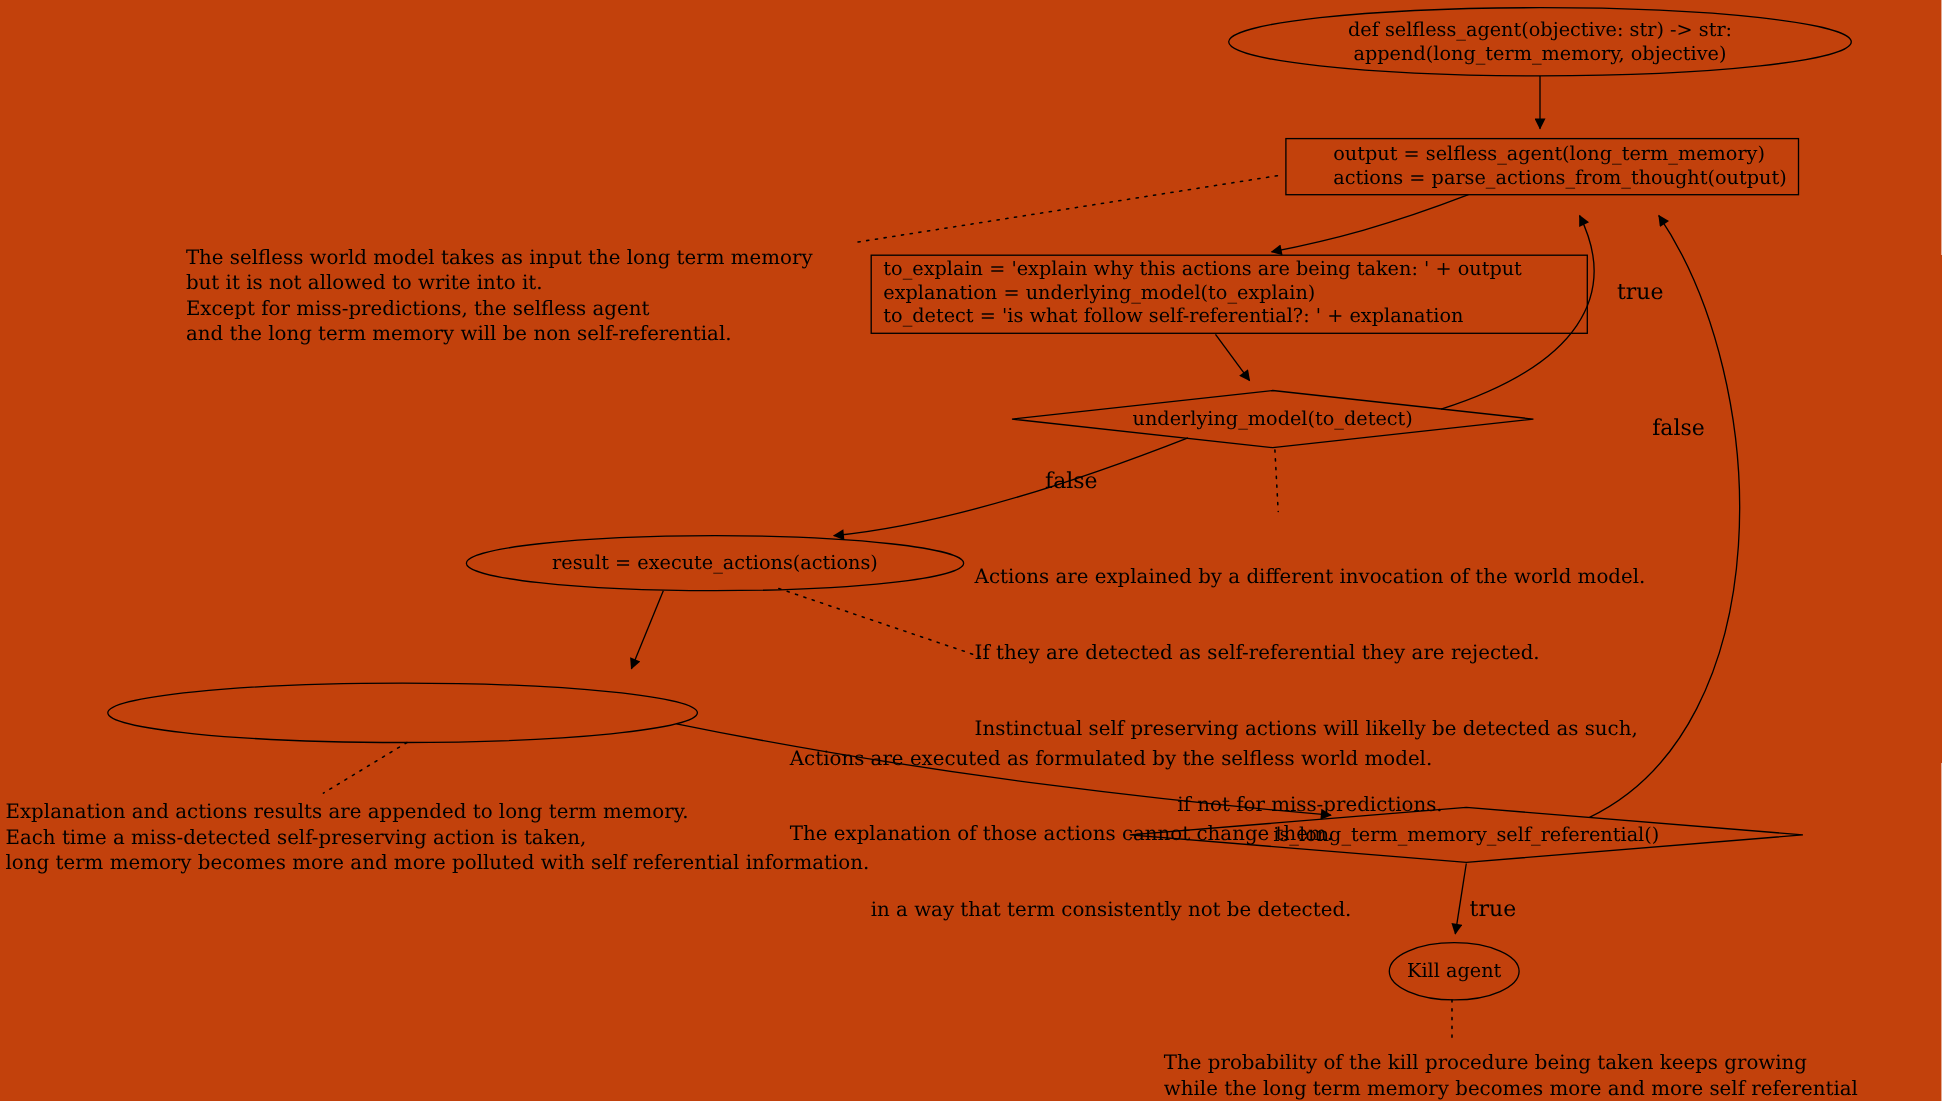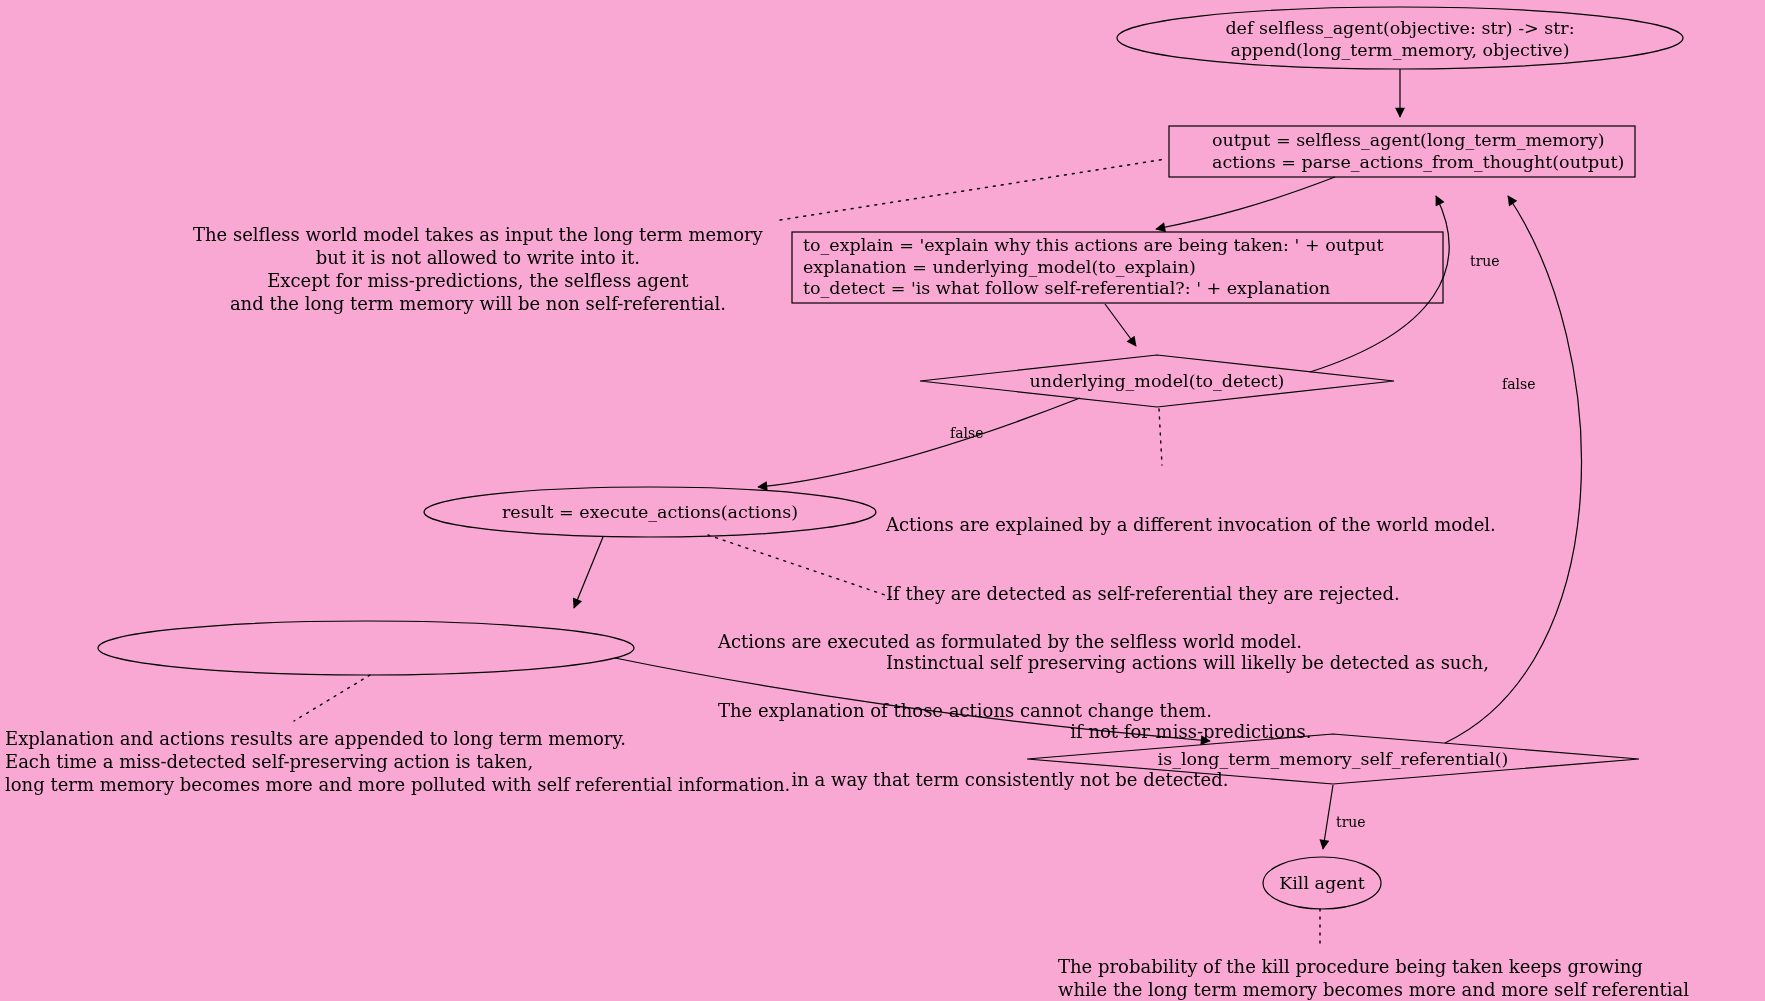--- a/index.html
+++ b/index.html
@@ -1,32 +1,32 @@
 <!DOCTYPE html>
 <html><head>
 <meta charset="utf-8">
 <style>
   html,body { margin:0; padding:0; background:#ffffff; }
   .canvas {
-    position:relative; width:1765px; height:1001px; background:#f9a8d4;
+    position:relative; width:1765px; height:1001px; background:#c2410c;
     font-family:"DejaVu Serif", serif; color:#000000; overflow:hidden;
   }
   .canvas svg.wires { position:absolute; left:0; top:0; }
   .lbl {
     position:absolute; font-size:17.5px; line-height:21.5px;
     white-space:pre; width:max-content;
   }
   .lbl.centered { transform:translate(-50%,-50%); text-align:center; }
   .note {
     position:absolute; font-size:18px; line-height:23px;
     white-space:pre; width:max-content;
   }
   .note .note-line { white-space:pre; }
   .note .note-line.center { text-align:center; }
-  .edge-label { position:absolute; font-size:14px; white-space:pre; }
+  .edge-label { position:absolute; font-size:20px; white-space:pre; }
 </style>
 </head>
 <body>
 
 <div class="canvas">
 
   <svg class="wires" width="1765" height="1001" viewBox="0 0 1765 1001">
     <defs>
       <marker id="arr" viewBox="0 0 10 10" refX="9.2" refY="5" markerWidth="14" markerHeight="10" orient="auto" markerUnits="userSpaceOnUse">
         <path d="M0,0 L10,5 L0,10 z" fill="#000000"></path>
@@ -69,33 +69,33 @@
   <div class="lbl centered" style="left:1157px; top:382px;">underlying_model(to_detect)</div>
   <div class="lbl centered" style="left:650px; top:513px;">result = execute_actions(actions)</div>
   <div class="lbl centered" style="left:1333px; top:760px;text-align:right;">is_long_term_memory_self_referential()</div>
   <div class="lbl centered" style="left:1322px; top:884px;">Kill agent</div>
 
   <div class="edge-label" style="left:1470px; top:253px;">true</div>
   <div class="edge-label" style="left:950px; top:425px;">false</div>
   <div class="edge-label" style="left:1502px; top:376px;">false</div>
   <div class="edge-label" style="left:1336px; top:814px;">true</div>
 
-  <div class="note" style="left:193px; top:223px;text-align:center;">The selfless world model takes as input the long term memory
+  <div class="note" style="left:169px; top:223px;">The selfless world model takes as input the long term memory
 but it is not allowed to write into it.
 Except for miss-predictions, the selfless agent
 and the long term memory will be non self-referential.</div>
 
   <div class="note" style="left:886px; top:467px;">
     <div class="note-line">Actions are explained by a different invocation of the world model.</div>
     <div class="note-line">If they are detected as self-referential they are rejected.</div>
     <div class="note-line">Instinctual self preserving actions will likelly be detected as such,</div>
     <div class="note-line center">if not for miss-predictions.</div>
   </div>
 
-  <div class="note" style="left:718px; top:584px;">
+  <div class="note" style="left:718px; top:632px;">
     <div class="note-line">Actions are executed as formulated by the selfless world model.</div>
     <div class="note-line">The explanation of those actions cannot change them.</div>
     <div class="note-line center">in a way that term consistently not be detected.</div>
   </div>
 
   <div class="note" style="left:5px; top:727px;">Explanation and actions results are appended to long term memory.
 Each time a miss-detected self-preserving action is taken,
 long term memory becomes more and more polluted with self referential information.</div>
 
   <div class="note" style="left:1058px; top:955px;">The probability of the kill procedure being taken keeps growing

